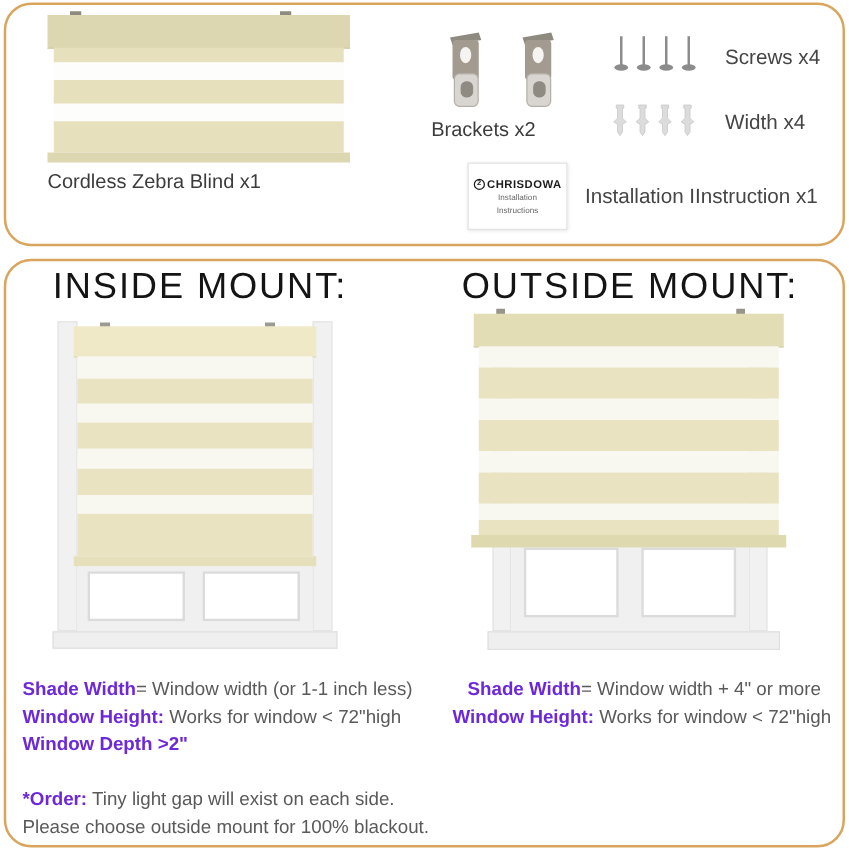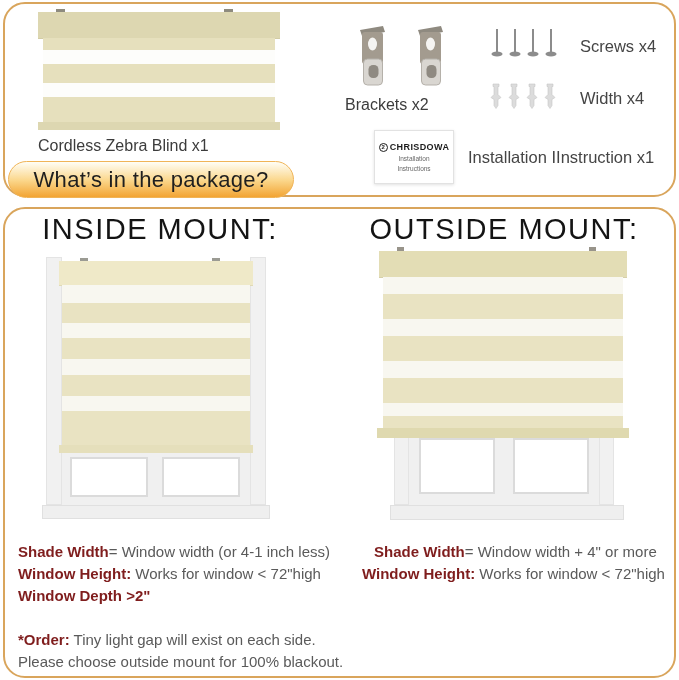--- a/index.html
+++ b/index.html
@@ -32,21 +32,21 @@
   
   .jamb{position:absolute;background:#F1F1F1;border:1px solid #E4E4E4;box-sizing:border-box;}
   .panesbg{position:absolute;background:#F0F0F0;}
   .pane{position:absolute;background:#FFFFFF;border:2px solid #DBDBDB;box-sizing:border-box;}
   .sill{position:absolute;background:#EFEFEF;border:1px solid #E0E0E0;box-sizing:border-box;}
 
   .mount-title{position:absolute;font-size:29px;font-weight:500;color:#141414;letter-spacing:1.5px;text-align:center;}
 
   
   .spec{position:absolute;font-size:15px;color:#5a5a5a;white-space:pre;}
-  .spec b{color:#7f1d1d;font-weight:700;}
+  .spec b{color:#6d28d9;font-weight:700;}
 
   
   .card{position:absolute;left:374px;top:130px;width:78px;height:52px;background:#fff;
         border:1px solid #E2E2E2;box-shadow:0 1px 3px rgba(0,0,0,.12);
         display:flex;flex-direction:column;align-items:center;justify-content:center;z-index:1;}
   .brandrow{display:flex;align-items:center;gap:2px;}
   .logo-circle{width:9px;height:9px;border:1.2px solid #1c1c1c;border-radius:50%;
                display:flex;align-items:center;justify-content:center;font-size:6px;font-weight:700;color:#1c1c1c;box-sizing:border-box;}
   .brandname{font-size:9px;font-weight:700;color:#1c1c1c;letter-spacing:.4px;}
   .cardline{font-size:6.5px;color:#666;margin-top:3px;}
@@ -116,21 +116,20 @@
   <div class="card">
     <div class="brandrow">
       <span class="logo-circle">2</span>
       <span class="brandname">CHRISDOWA</span>
     </div>
     <div class="cardline">Installation</div>
     <div class="cardline">Instructions</div>
   </div>
   <div class="itemlabel" style="left:468px;top:148px;">Installation IInstruction x1</div>
 
-  <div class="pill" style="left:8px;top:161px;width:284px;height:35px;">What’s in the package?</div>
 
   <div class="panel" id="panelBottom"></div>
 
   <div class="mount-title" style="left:20px;top:213px;width:280px;">INSIDE MOUNT:</div>
   <div class="mount-title" style="left:364px;top:213px;width:280px;">OUTSIDE MOUNT:</div>
 
   <div class="jamb" style="left:46px;top:257px;width:16px;height:248px;"></div>
   <div class="jamb" style="left:250px;top:257px;width:16px;height:248px;"></div>
   <div class="panesbg" style="left:62px;top:453px;width:188px;height:52px;"></div>
   <div class="pane" style="left:70px;top:457px;width:78px;height:40px;"></div>
@@ -167,21 +166,21 @@
     <div class="st-beige2" style="height:25px;"></div>
     <div class="st-sheer" style="height:17px;"></div>
     <div class="st-beige2" style="height:25px;"></div>
     <div class="st-sheer" style="height:17px;"></div>
     <div class="st-beige2" style="height:25px;"></div>
     <div class="st-sheer" style="height:13px;"></div>
     <div class="st-beige2" style="height:12px;"></div>
   </div>
   <div class="rail" style="left:377px;top:428px;width:252px;height:10px;background:#DFD9AF;"></div>
 
-  <div class="spec" style="left:18px;top:543px;"><b>Shade Width</b><span>= Window width (or 4-1 inch less)</span></div>
+  <div class="spec" style="left:18px;top:543px;"><b>Shade Width</b><span>= Window width (or 1-1 inch less)</span></div>
   <div class="spec" style="left:18px;top:565px;"><b>Window Height:</b><span> Works for window &lt; 72"high</span></div>
   <div class="spec" style="left:18px;top:587px;"><b>Window Depth &gt;2"</b><span></span></div>
   <div class="spec" style="left:18px;top:631px;"><b>*Order:</b><span> Tiny light gap will exist on each side.</span></div>
   <div class="spec" style="left:18px;top:653px;"><b></b><span>Please choose outside mount for 100% blackout.</span></div>
 
   <div class="spec" style="left:374px;top:543px;"><b>Shade Width</b><span>= Window width + 4" or more</span></div>
   <div class="spec" style="left:362px;top:565px;"><b>Window Height:</b><span> Works for window &lt; 72"high</span></div>
 
 
 </div>

